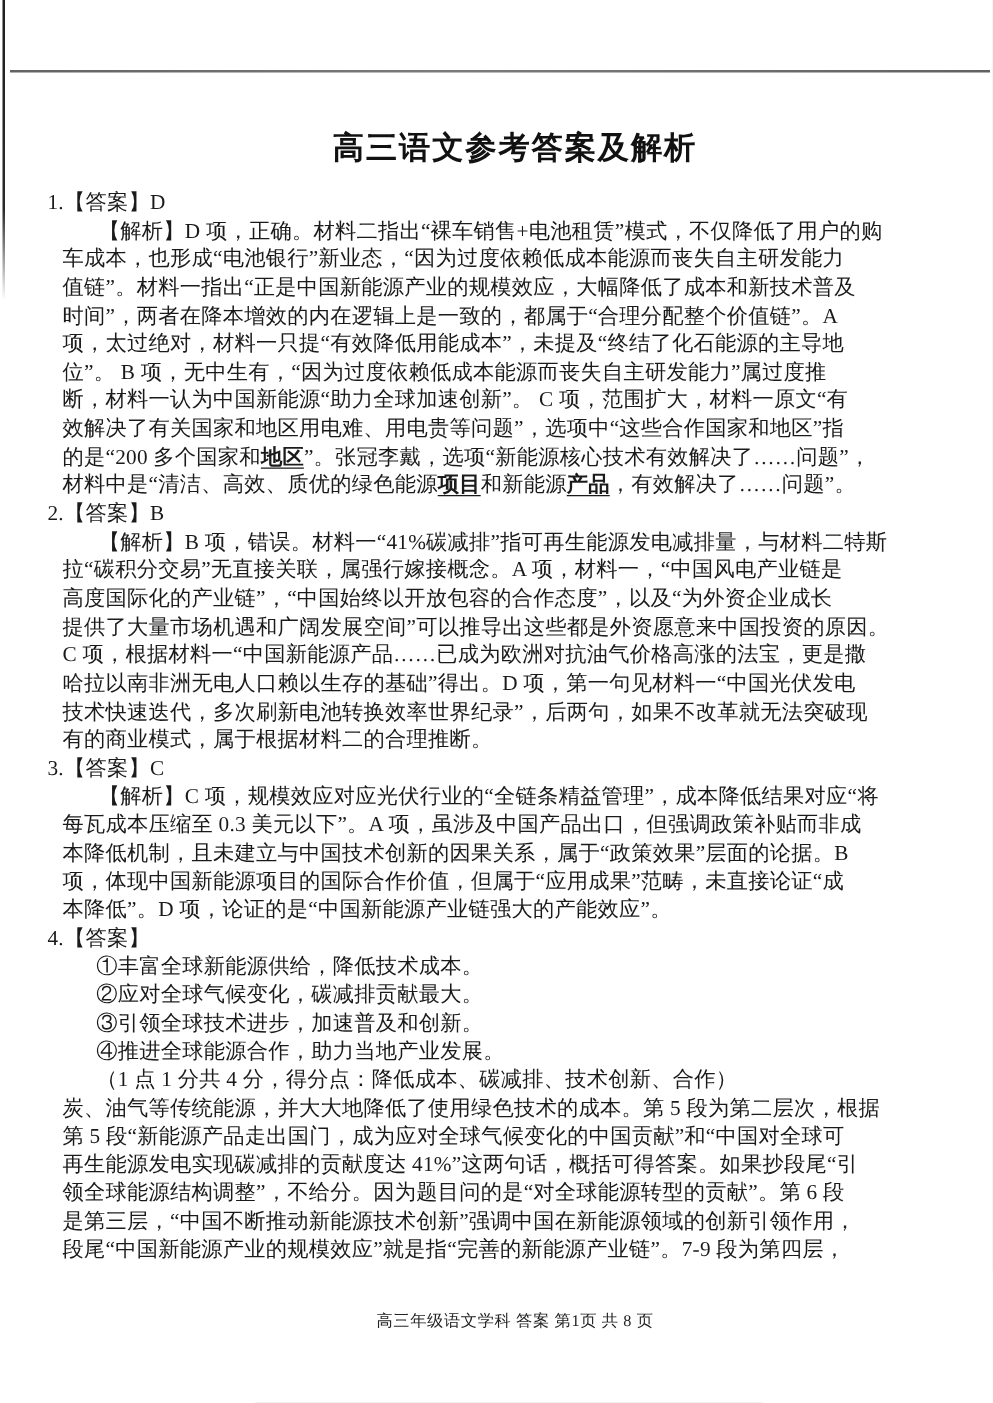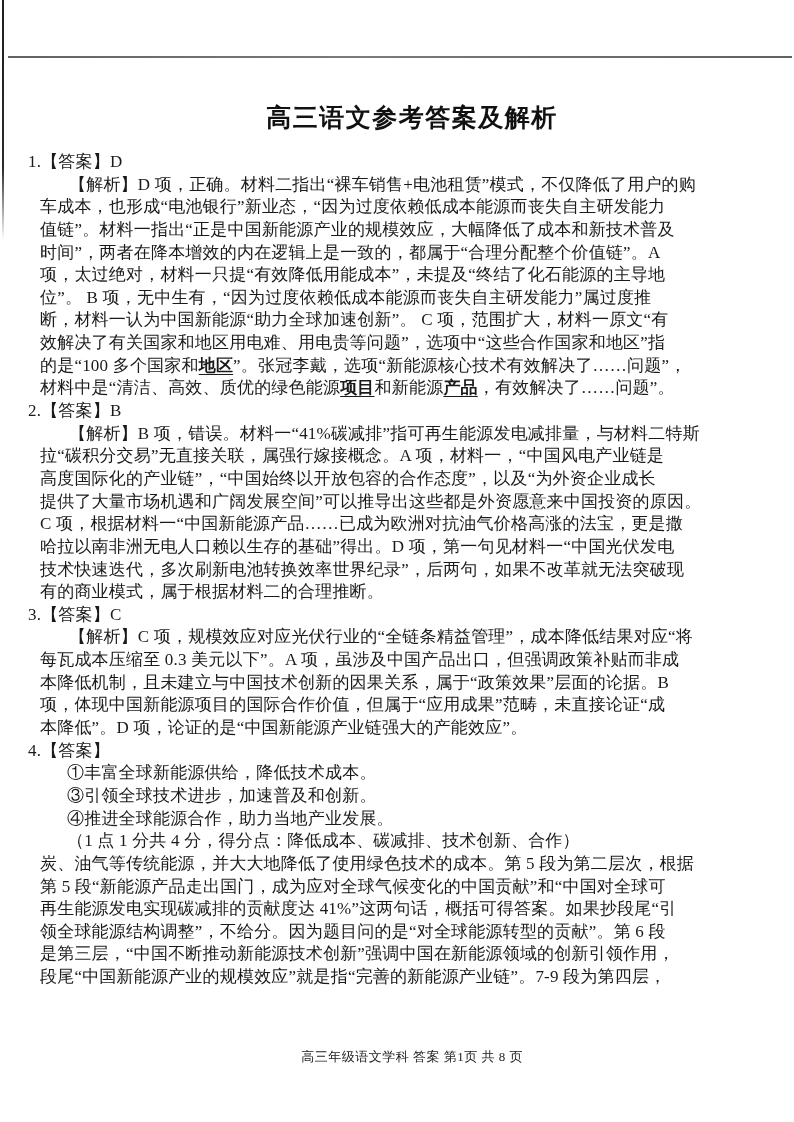--- a/index.html
+++ b/index.html
@@ -23,21 +23,21 @@
     position:absolute; top:0; left:2px; width:2px; height:240px;
     background:linear-gradient(to bottom,#1e1e1e 0%,#2a2a2a 70%,rgba(40,40,40,0) 100%);
   }
   .title {
     position:absolute; top:101px; left:0; width:100%;
     margin:0; text-align:center;
     font-size:25px; font-weight:bold; letter-spacing:1.5px;
     color:#111;
   }
   .content {
-    position:absolute; left:40px; top:151px; width:700px;
+    position:absolute; left:50px; top:151px; width:700px;
   }
   .ln {
     height:22.65px; line-height:22.65px;
     font-size:17px; white-space:nowrap;
     letter-spacing:0.2px;
   }
   .ln.num    { margin-left:-12px; }
   .ln.indent { text-indent:29px; }
   .ln.list   { margin-left:27px; }
   .u { text-decoration:underline; text-underline-offset:3px;font-weight:bold; }
@@ -60,21 +60,21 @@
     <div class="ln num">1.【答案】D</div>
     <div class="ln indent">【解析】D 项，正确。材料二指出“裸车销售+电池租赁”模式，不仅降低了用户的购</div>
     <div class="ln">车成本，也形成“电池银行”新业态，“因为过度依赖低成本能源而丧失自主研发能力</div>
     <div class="ln">值链”。材料一指出“正是中国新能源产业的规模效应，大幅降低了成本和新技术普及</div>
     <div class="ln">时间”，两者在降本增效的内在逻辑上是一致的，都属于“合理分配整个价值链”。A</div>
     <div class="ln">项，太过绝对，材料一只提“有效降低用能成本”，未提及“终结了化石能源的主导地</div>
     <div class="ln">位”。 B 项，无中生有，“因为过度依赖低成本能源而丧失自主研发能力”属过度推</div>
     <div class="ln">断，材料一认为中国新能源“助力全球加速创新”。 C 项，范围扩大，材料一原文“有</div>
     <div class="ln">效解决了有关国家和地区用电难、用电贵等问题”，选项中“这些合作国家和地区”指</div>
     <div class="ln">
-      <span>的是“100 多个国家和</span><span class="u">地区</span><span>”。张冠李戴，选项“新能源核心技术有效解决了……问题”，</span>
+      <span>的是“200 多个国家和</span><span class="u">地区</span><span>”。张冠李戴，选项“新能源核心技术有效解决了……问题”，</span>
     </div>
     <div class="ln">
       <span>材料中是“清洁、高效、质优的绿色能源</span><span class="u">项目</span><span>和新能源</span><span class="u">产品</span><span>，有效解决了……问题”。</span>
     </div>
     <div class="ln num">2.【答案】B</div>
     <div class="ln indent">【解析】B 项，错误。材料一“41%碳减排”指可再生能源发电减排量，与材料二特斯</div>
     <div class="ln">拉“碳积分交易”无直接关联，属强行嫁接概念。A 项，材料一，“中国风电产业链是</div>
     <div class="ln">高度国际化的产业链”，“中国始终以开放包容的合作态度”，以及“为外资企业成长</div>
     <div class="ln">提供了大量市场机遇和广阔发展空间”可以推导出这些都是外资愿意来中国投资的原因。</div>
     <div class="ln">C 项，根据材料一“中国新能源产品……已成为欧洲对抗油气价格高涨的法宝，更是撒</div>
@@ -82,20 +82,21 @@
     <div class="ln">技术快速迭代，多次刷新电池转换效率世界纪录”，后两句，如果不改革就无法突破现</div>
     <div class="ln">有的商业模式，属于根据材料二的合理推断。</div>
     <div class="ln num">3.【答案】C</div>
     <div class="ln indent">【解析】C 项，规模效应对应光伏行业的“全链条精益管理”，成本降低结果对应“将</div>
     <div class="ln">每瓦成本压缩至 0.3 美元以下”。A 项，虽涉及中国产品出口，但强调政策补贴而非成</div>
     <div class="ln">本降低机制，且未建立与中国技术创新的因果关系，属于“政策效果”层面的论据。B</div>
     <div class="ln">项，体现中国新能源项目的国际合作价值，但属于“应用成果”范畴，未直接论证“成</div>
     <div class="ln">本降低”。D 项，论证的是“中国新能源产业链强大的产能效应”。</div>
     <div class="ln num">4.【答案】</div>
     <div class="ln list">①丰富全球新能源供给，降低技术成本。</div>
+    <div class="ln list">②应对全球气候变化，碳减排贡献最大。</div>
     <div class="ln list">③引领全球技术进步，加速普及和创新。</div>
     <div class="ln list">④推进全球能源合作，助力当地产业发展。</div>
     <div class="ln list">（1 点 1 分共 4 分，得分点：降低成本、碳减排、技术创新、合作）</div>
     <div class="ln">炭、油气等传统能源，并大大地降低了使用绿色技术的成本。第 5 段为第二层次，根据</div>
     <div class="ln">第 5 段“新能源产品走出国门，成为应对全球气候变化的中国贡献”和“中国对全球可</div>
     <div class="ln">再生能源发电实现碳减排的贡献度达 41%”这两句话，概括可得答案。如果抄段尾“引</div>
     <div class="ln">领全球能源结构调整”，不给分。因为题目问的是“对全球能源转型的贡献”。第 6 段</div>
     <div class="ln">是第三层，“中国不断推动新能源技术创新”强调中国在新能源领域的创新引领作用，</div>
     <div class="ln">段尾“中国新能源产业的规模效应”就是指“完善的新能源产业链”。7-9 段为第四层，</div>
   </div>

